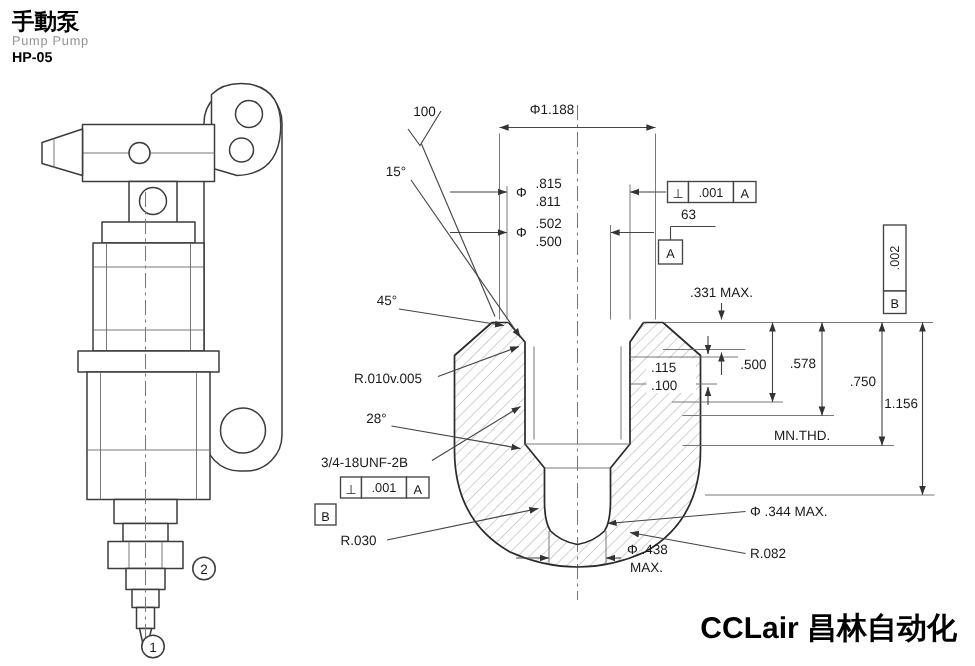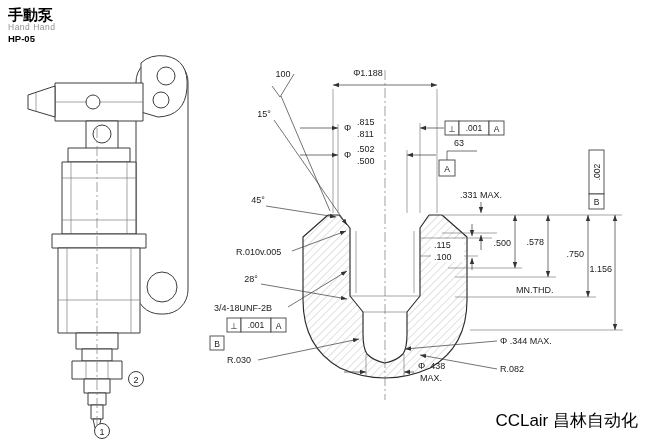--- a/index.html
+++ b/index.html
@@ -2,40 +2,40 @@
 <html><head>
 <meta charset="utf-8">
 <style>
   html,body{margin:0;padding:0;background:#fff;}
   .canvas{position:relative;width:650px;height:444px;background:#ffffff;overflow:hidden;
           font-family:"Liberation Sans",sans-serif;color:#111;}
   .hdr{position:absolute;left:8px;top:6px;line-height:1.15;}
   .t-cn{font-size:15px;font-weight:700;color:#000;}
   .t-en{font-size:8.5px;color:#929292;letter-spacing:.5px;}
   .t-model{font-size:9.5px;font-weight:700;color:#000;margin-top:1px;}
-  .logo{position:absolute;right:12px;bottom:12px;font-size:17px;font-weight:400;color:#000;}
+  .logo{position:absolute;right:12px;bottom:12px;font-size:20px;font-weight:700;color:#000;}
   svg{position:absolute;left:0;top:0;}
   svg text{font-family:"Liberation Sans",sans-serif;fill:#1a1a1a;}
   .ln{stroke:#3c3c3c;stroke-width:1;fill:#fff;stroke-linejoin:round;}
   .thin{stroke:#6a6a6a;stroke-width:.6;fill:none;}
   .out{stroke:#2b2b2b;stroke-width:1.15;fill:none;stroke-linejoin:round;}
   .dim{stroke:#444;stroke-width:.75;fill:none;}
   .cl{stroke:#7a7a7a;stroke-width:.7;fill:none;stroke-dasharray:10 3 2 3;}
   .dms{font-size:9px;}
   .sm{font-size:8.5px;}
   .fcf{stroke:#444;stroke-width:.9;fill:#fff;}
 </style>
 </head>
 <body>
 
 <div class="canvas">
 
   <div class="hdr">
     <div class="t-cn">手動泵</div>
-    <div class="t-en">Hand Hand</div>
+    <div class="t-en">Pump Pump</div>
     <div class="t-model">HP-05</div>
   </div>
 
   <svg width="650" height="444" viewBox="0 0 650 444">
     <defs>
       <pattern id="hatch" width="5.5" height="5.5" patternUnits="userSpaceOnUse" patternTransform="rotate(45)">
         <path d="M0,0 L0,5.5" stroke="#9a9a9a" stroke-width="0.6"></path>
       </pattern>
       <marker id="ar" viewBox="0 0 10 10" refX="9" refY="5" markerWidth="9" markerHeight="9" orient="auto-start-reverse">
         <path d="M0,1.7 L9,5 L0,8.3 Z" fill="#333"></path>

